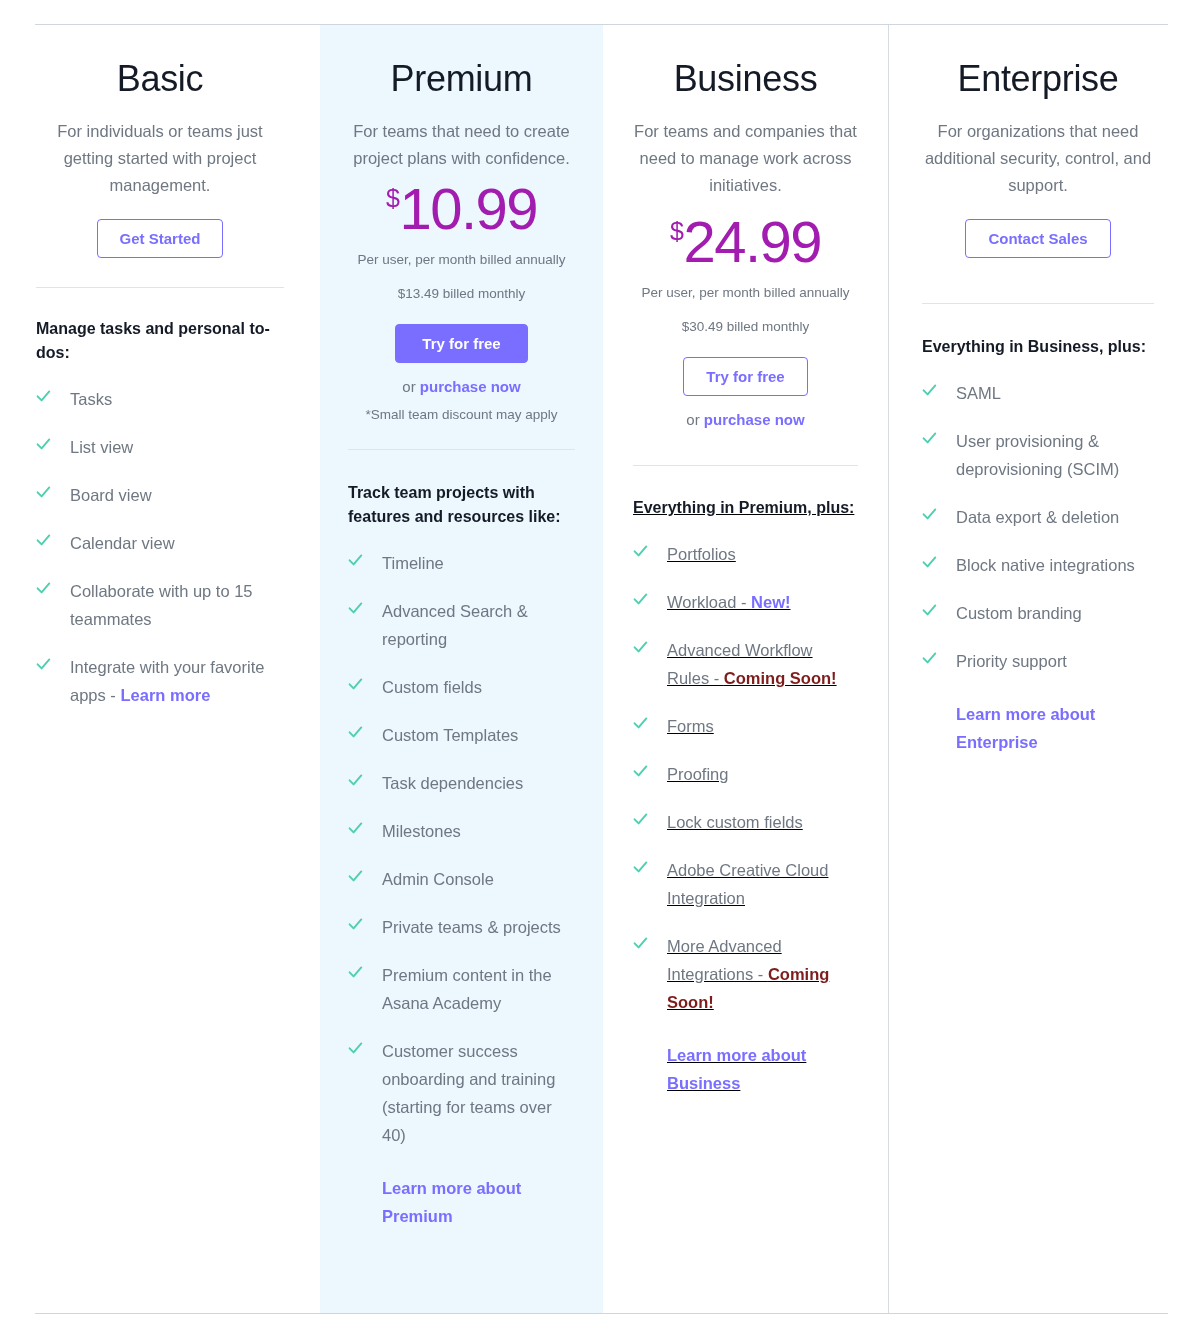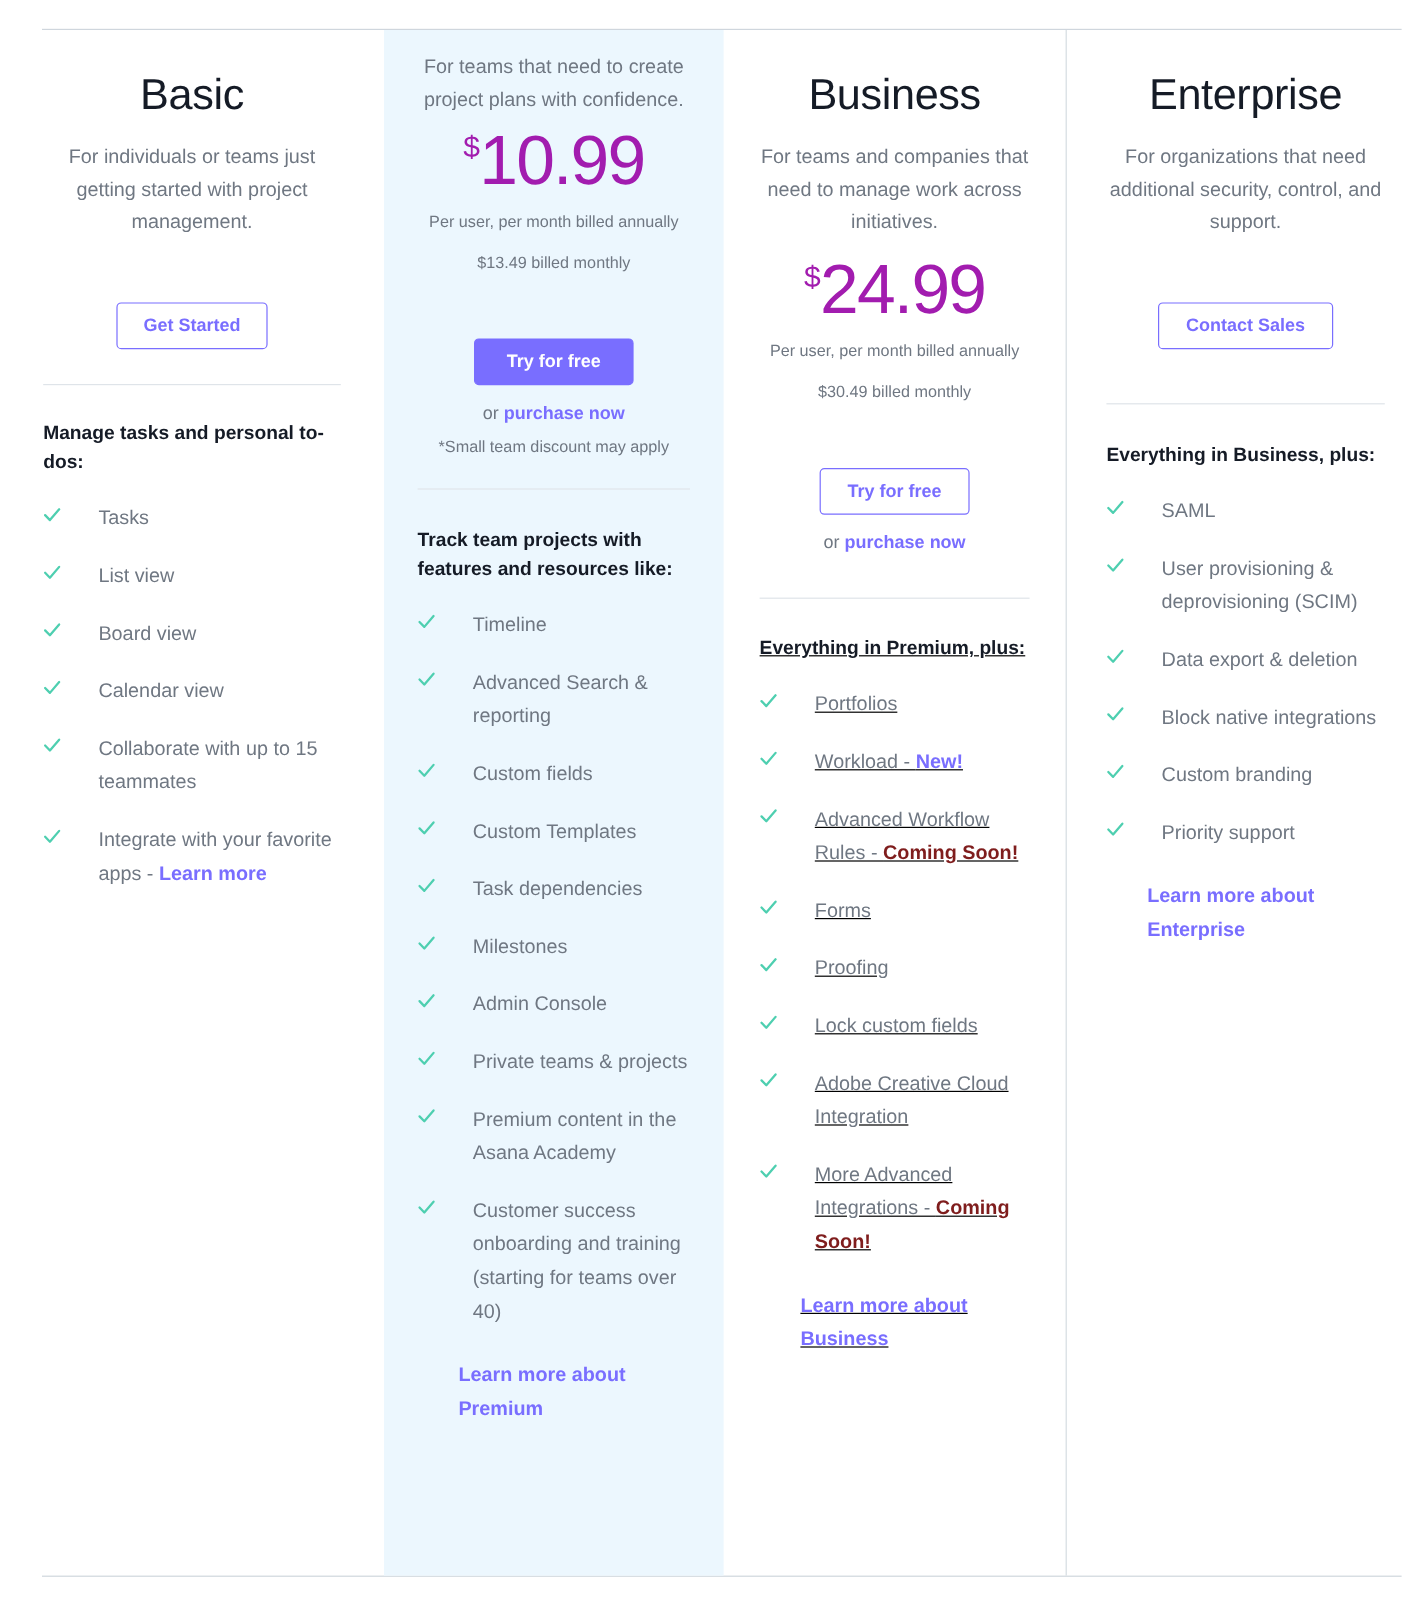--- a/index.html
+++ b/index.html
@@ -128,21 +128,20 @@
 
   .btn {
     display: inline-block;
     font-size: 15px;
     font-weight: 700;
     line-height: 1;
     cursor: pointer;
     text-align: center;
     border-radius: 4px;
     text-decoration: none;
-    margin-top: 33px;
   }
   .btn-outline {
     border: 1.5px solid #796eff;
     color: #796eff;
     background: transparent;
     padding: 11px 22px;
   }
   .btn-solid {
     border: 1.5px solid #796eff;
     background: #796eff;
@@ -198,21 +197,20 @@
     margin-top: 4px;
     margin-right: 19px;
   }
   .check svg { display: block; }
 
   .feat-text {
     font-size: 16.5px;
     line-height: 28px;
     color: #6f7782;
     font-weight: 400;
-    margin-left: 12px;
   }
   .feat-text b { color: #7f1d1d; font-weight: 700; }
   .feat-text .lnk { color: #796eff; font-weight: 700; cursor: pointer; }
 
   .learn-more {
     display: block;
     margin-top: 25px;
     font-size: 16.5px;
     line-height: 28px;
     font-weight: 700;
@@ -302,20 +300,21 @@
                 <span class="feat-text"><span>Integrate with your favorite apps - </span><span class="lnk">Learn more</span></span>
               </li>
             </ul>
         </div>
       </div>
     </div>
 
     <div class="col col-premium">
       <div class="col-inner">
         <div class="head">
+          <div class="plan-name">Premium</div>
           <div class="plan-desc">For teams that need to create project plans with confidence.</div>
           <div class="price">
             <span class="cur">$</span><span class="amt">10.99</span>
           </div>
           <div class="price-note">Per user, per month billed annually</div>
           <div class="price-sub">$13.49 billed monthly</div>
           <div class="btn-wrap">
             <a class="btn btn-solid">Try for free</a>
           </div>
           <div class="or-line"><span>or </span><span class="lnk">purchase now</span></div>

